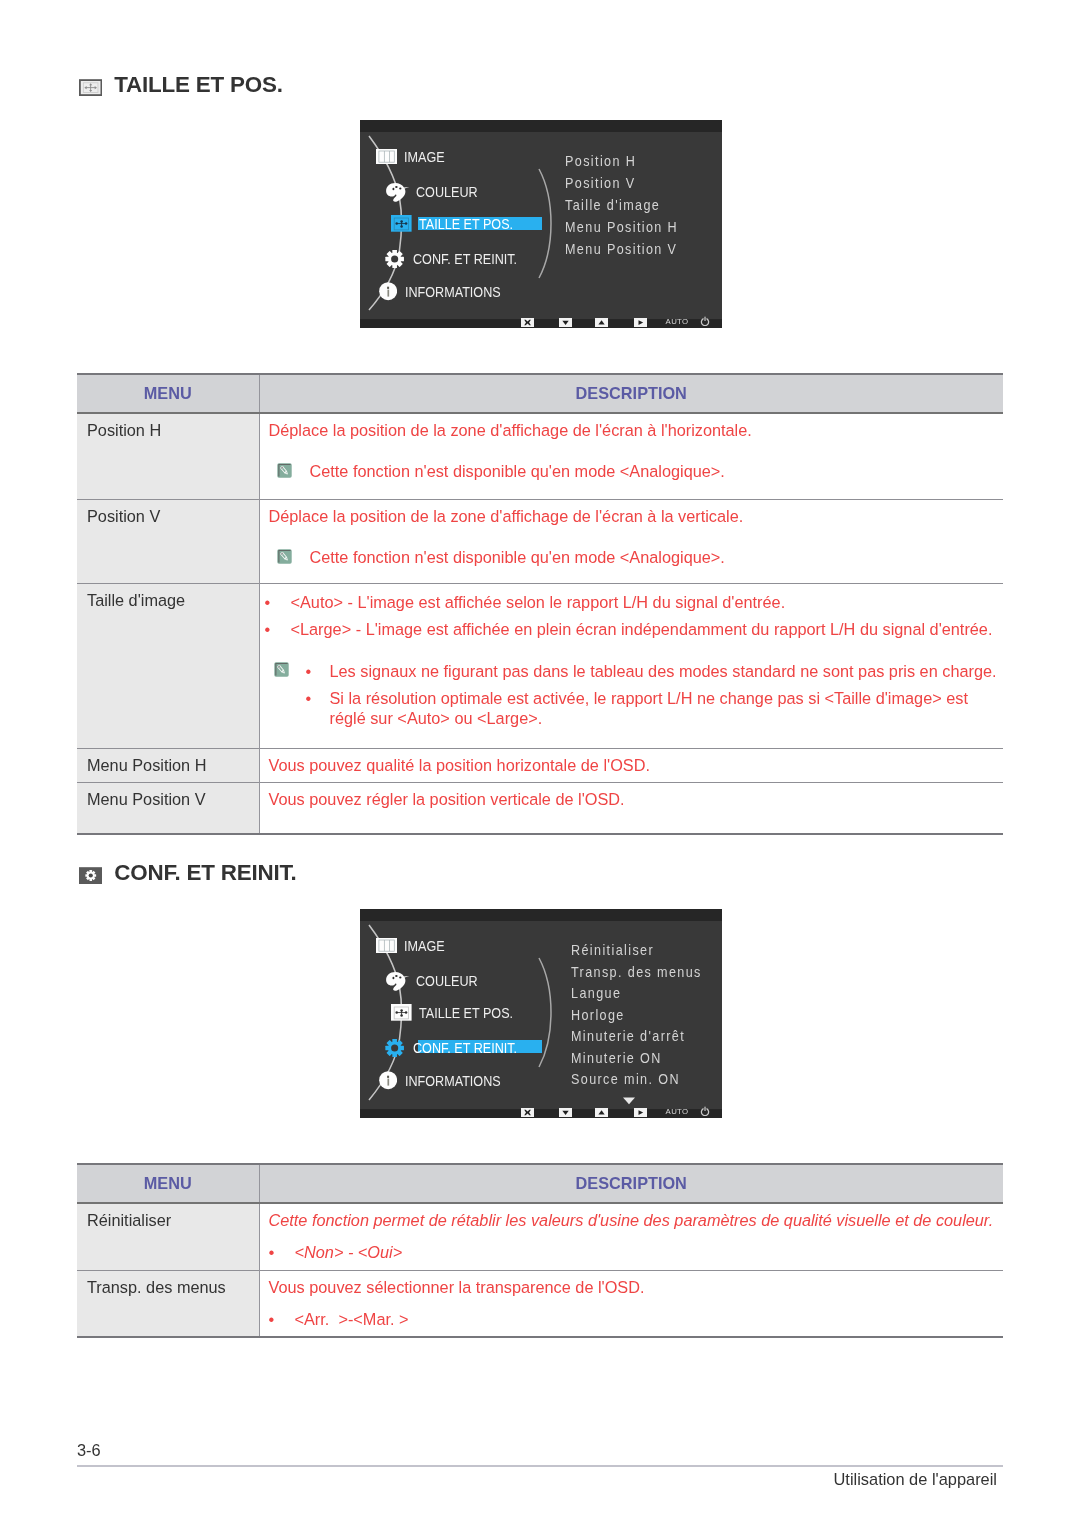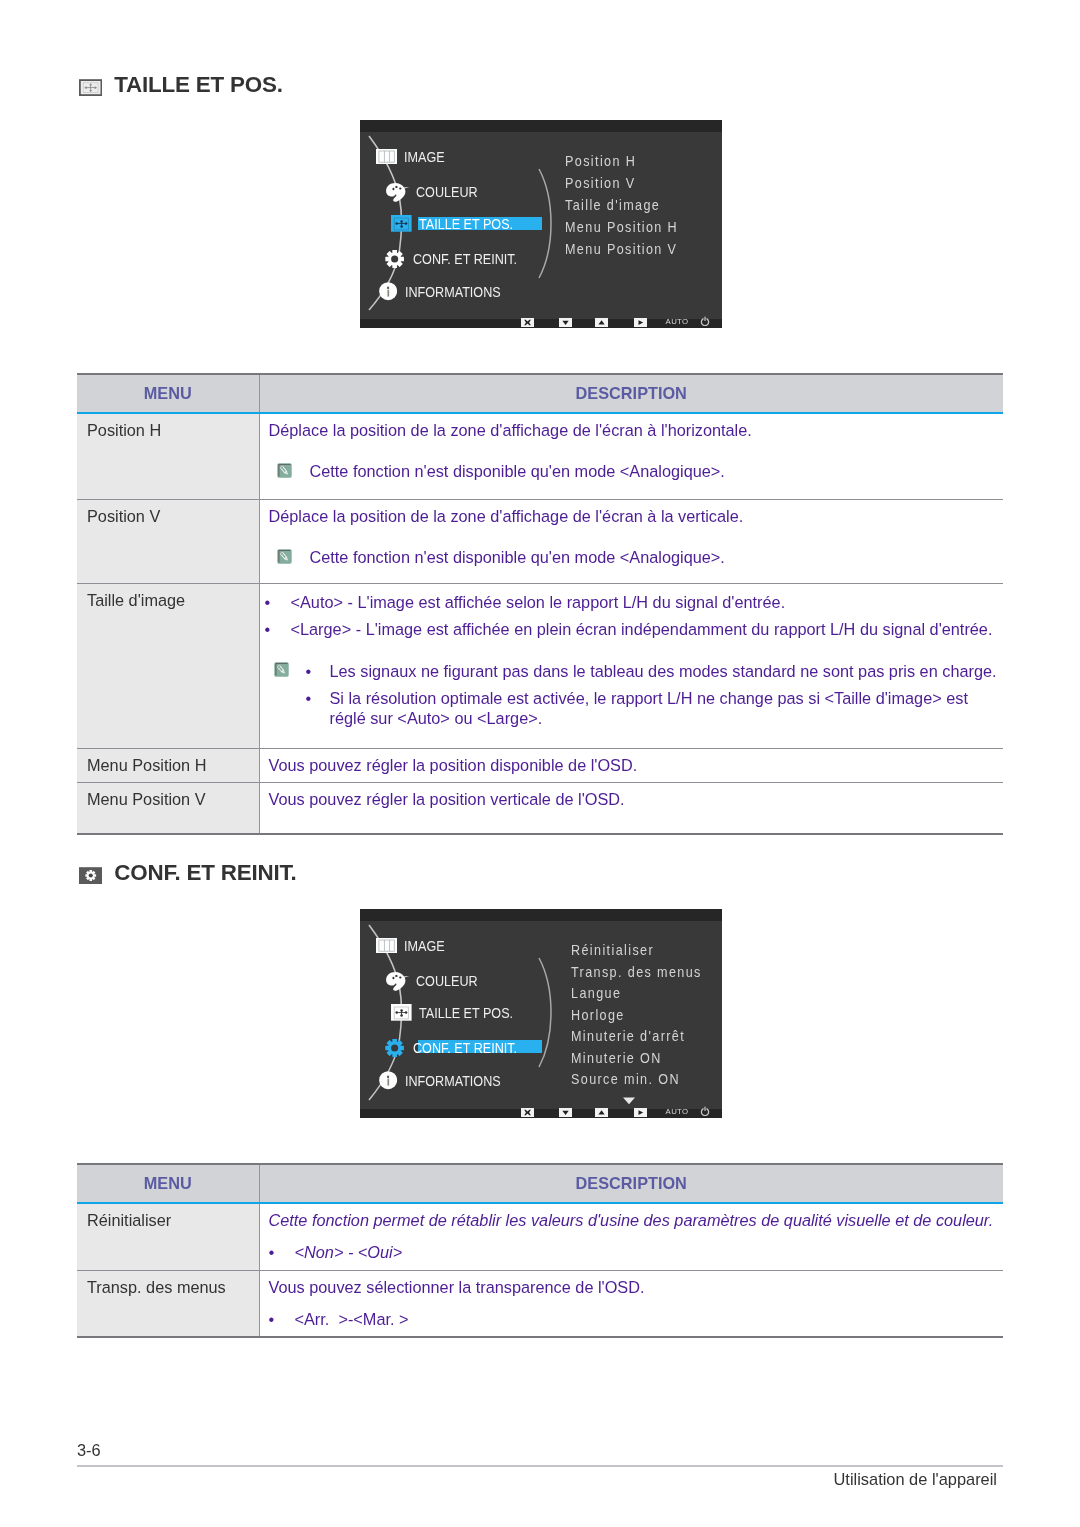--- a/index.html
+++ b/index.html
@@ -30,27 +30,27 @@
                   white-space:nowrap;display:inline-block;transform:scaleX(0.888);transform-origin:left center;}
   .btn-sq{position:absolute;background:#f2f2f2;display:flex;align-items:center;justify-content:center;}
   .osd-auto{position:absolute;font-size:7.8px;color:#d8d8d8;letter-spacing:.35px;line-height:8px;}
 
   
   .tbl{position:absolute;border-collapse:collapse;table-layout:fixed;}
   .tbl td,.tbl th{vertical-align:top;padding:0;}
   .tbl .thead td{background:#d2d3d6;height:37px;text-align:center;vertical-align:middle;
       font-size:16.3px;color:#5b5ba4;font-weight:bold;letter-spacing:0px;}
   .tbl .c1{background:#e8e8e8;font-size:16.3px;color:#333;}
-  .tbl .c2{background:#ffffff;font-size:16.3px;color:#4c1d95;}
+  .tbl .c2{background:#ffffff;font-size:16.3px;color:#ef4444;}
   .tbl .c1 .pad{padding:7px 0 0 10px;}
   .tbl .c2 .pad{padding:7px 0 0 9px;}
   .row-line{border-top:1px solid #8f8f95;}
   .top-line{border-top:2px solid #77777c;}
   .bot-line{border-bottom:2px solid #77777c;}
-  .hd-line{border-bottom:2px solid #0ea5e9;}
+  .hd-line{border-bottom:2px solid #737373;}
   .vline{border-left:1px solid #95959c;}
 
   .bullet-row{display:flex;margin-top:10px;}
   .bullet-row .bdot{width:26px;flex:0 0 auto;text-align:left;font-size:16.3px;line-height:20px;
       margin-left:-4px;}
   .bullet-row.ind2 .bdot{margin-left:0px;}
   .bullet-row .btxt{flex:1 1 auto;line-height:20px;white-space:pre-wrap;}
   .note-row{display:flex;margin-top:22px;}
   .note-ico{width:15px;height:15px;flex:0 0 auto;margin-left:8px;margin-right:18px;margin-top:1px;}
 
@@ -311,21 +311,21 @@
         </div>
       </div>
     </td>
   </tr>
 
   <tr>
     <td class="c1 row-line">
             <div class="pad" style="padding-top:7px;padding-bottom:7px;">Menu Position H</div>
           </td>
     <td class="c2 row-line vline">
-      <div class="pad" style="padding-top:7px;padding-bottom:7px;">Vous pouvez régler la position disponible de l'OSD.</div>
+      <div class="pad" style="padding-top:7px;padding-bottom:7px;">Vous pouvez qualité la position horizontale de l'OSD.</div>
     </td>
   </tr>
 
   <tr>
     <td class="c1 row-line bot-line">
             <div class="pad" style="padding-top:7px;padding-bottom:7px;">Menu Position V</div>
           </td>
     <td class="c2 row-line bot-line vline">
       <div class="pad" style="padding-top:7px;padding-bottom:24px;">Vous pouvez régler la position verticale de l'OSD.</div>
     </td>

